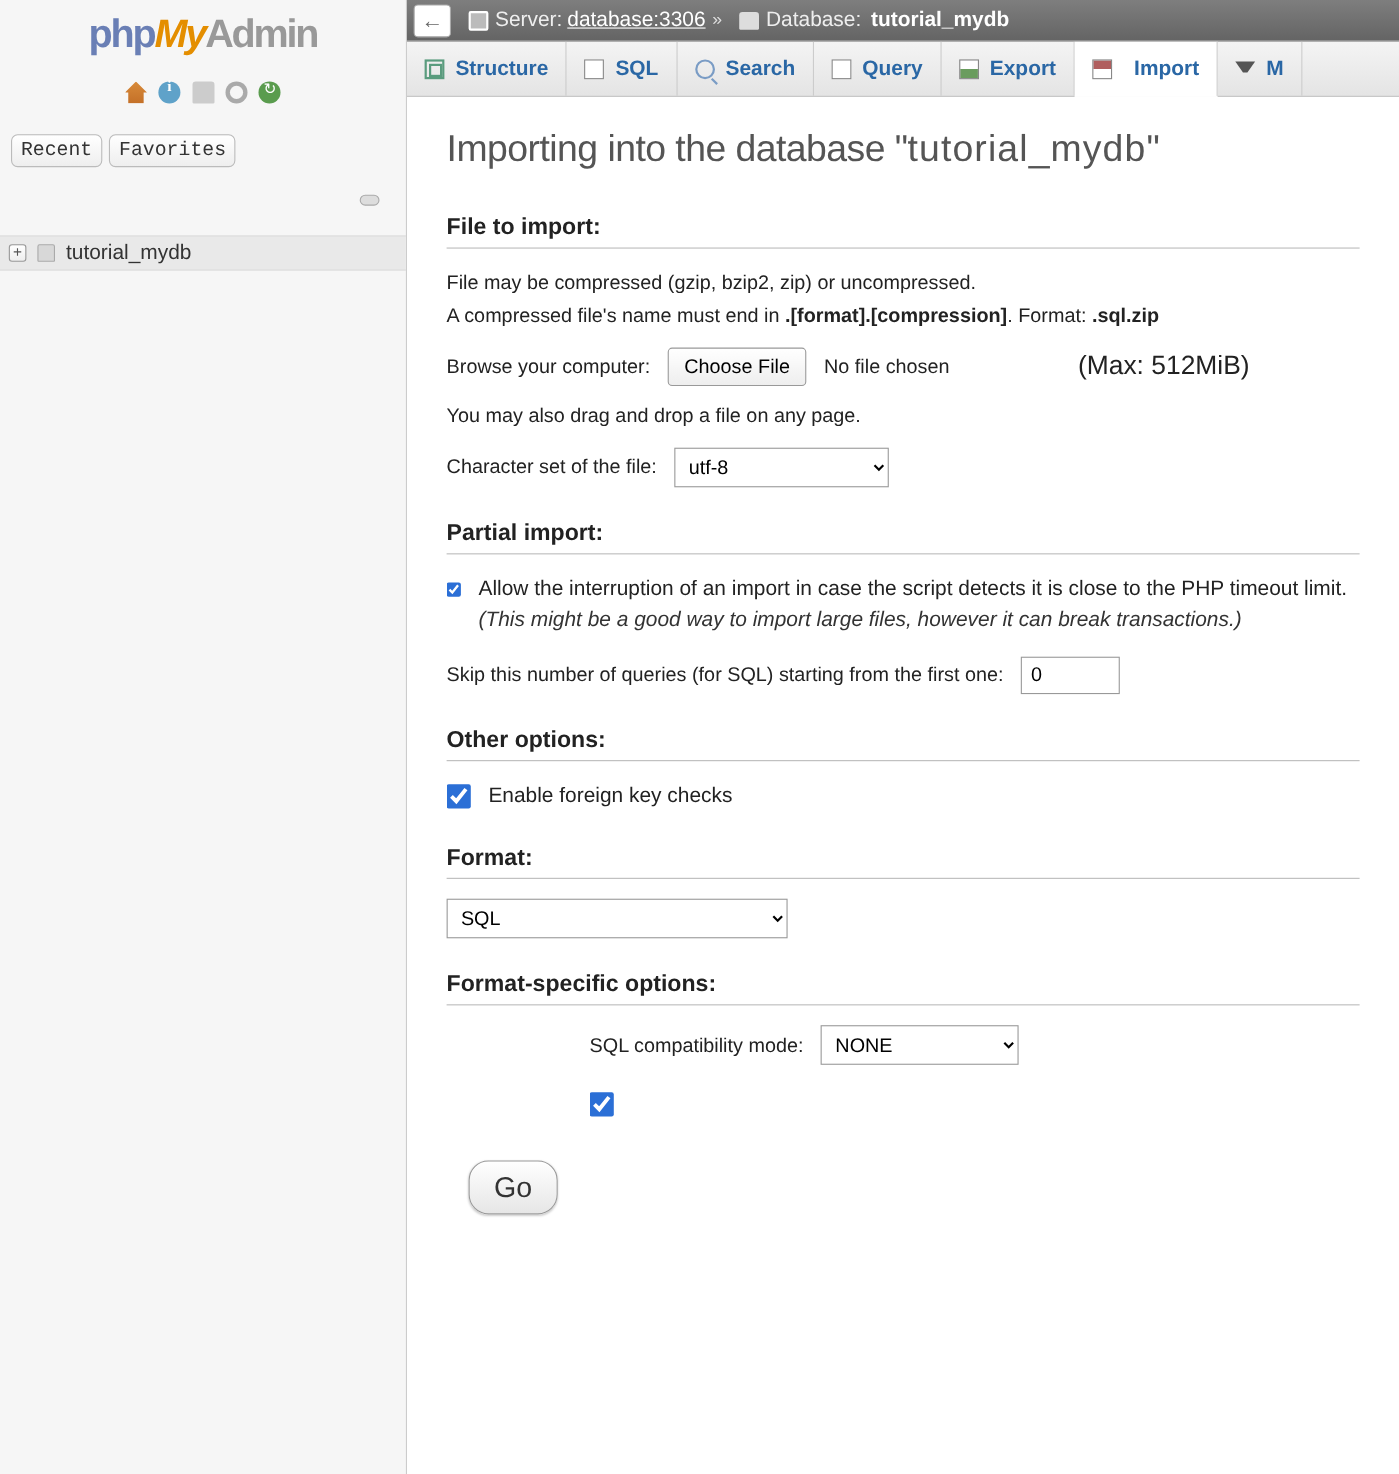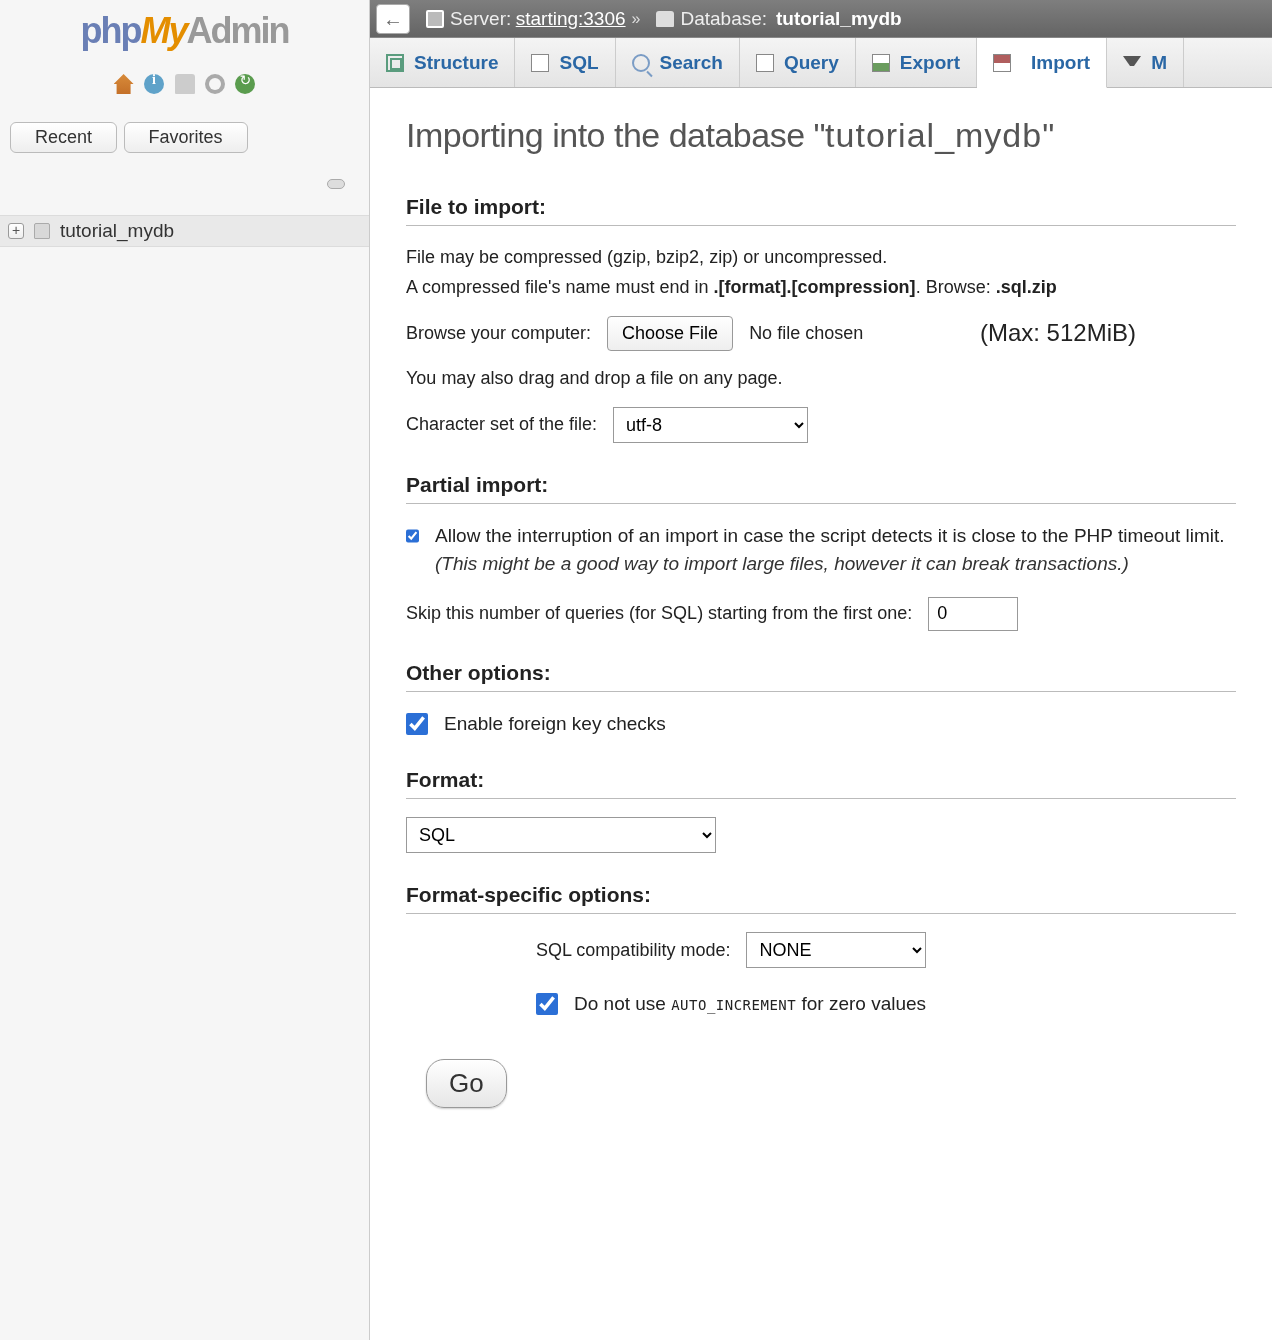--- a/index.html
+++ b/index.html
@@ -17,21 +17,21 @@
 .ic-home { background: linear-gradient(#d88b3a,#c47028); border-radius: 2px; clip-path: polygon(50% 0,100% 50%,85% 50%,85% 100%,15% 100%,15% 50%,0 50%); }
 .ic-info { background: #5fa2c9; border-radius: 50%; position: relative; }
 .ic-info::after { content: "i"; position: absolute; left: 0; right: 0; top: -2px; color: #fff; font-size: 14px; font-weight: bold; font-family: serif; text-align: center; }
 .ic-db { background: #ccc; border-radius: 3px 3px 1px 1px; height: 18px; }
 .ic-gear { background: #aaa; border-radius: 50%; position: relative; }
 .ic-gear::after { content:""; position:absolute; inset:4px; background:#f6f6f6; border-radius:50%; }
 .ic-reload { background: #5a9c4e; border-radius: 50%; position: relative; }
 .ic-reload::after { content:"↻"; position:absolute; left:0; right:0; top:-2px; color:#fff; font-size:14px; text-align:center; }
 
 .tabbtns { padding: 4px 10px; }
-.tabbtns button { background: linear-gradient(#fff,#eee); border: 1px solid #bbb; border-radius: 6px; padding: 4px 24px; font-size: 18px; color: #333; margin-right: 2px; cursor: pointer; }
+.tabbtns button { background: linear-gradient(#fff,#eee); border: 1px solid #bbb; border-radius: 6px; padding: 4px 8px; font-size: 18px; color: #333; margin-right: 2px; cursor: pointer; font-family: Liberation Mono, monospace; }
 
 .conn-collapse { text-align: right; padding: 2px 24px 4px; }
 .conn-collapse span { display: inline-block; width: 18px; height: 10px; background: #ddd; border: 1px solid #aaa; border-radius: 5px; }
 
 .tree { padding: 2px 0; }
 .tree-row { display: flex; align-items: center; padding: 4px 8px; background: #e9e9e9; border-top: 1px solid #dcdcdc; border-bottom: 1px solid #dcdcdc; cursor: pointer; }
 .tree-plus { width: 16px; height: 16px; border: 1px solid #999; background: linear-gradient(#fff,#eee); border-radius: 3px; font-size: 14px; line-height: 13px; text-align: center; color: #555; margin-right: 4px; }
 .tree-dbicon { width: 16px; height: 16px; background: #d8d8d8; border: 1px solid #aaa; border-radius: 2px 2px 1px 1px; margin-left: 6px; }
 .tree-label { font-size: 19px; color: #333; margin-left: 10px; }
 
@@ -117,21 +117,21 @@
         <span class="tree-label">tutorial_mydb</span>
       </div>
     </div>
   </aside>
 
   <main class="main">
     <div class="breadcrumb">
       <div class="bc-back">←</div>
       <span class="bc-icon bc-server"></span>
       <span class="bc-label">Server:</span>&nbsp;
-      <span class="bc-link">starting:3306</span>
+      <span class="bc-link">database:3306</span>
       <span class="bc-sep">»</span>
       <span class="bc-icon bc-db"></span>
       <span class="bc-label">Database:</span>&nbsp;&nbsp;
       <span class="bc-strong">tutorial_mydb</span>
     </div>
 
     <div class="tabs">
       <div class="tab">
           <span class="ticon ti-struct"></span>
           <span>Structure</span>
@@ -166,21 +166,21 @@
       <h1 class="page-title">
         <span>Importing into the database "</span><span class="dbname">tutorial_mydb</span><span>"</span>
       </h1>
 
       
       <fieldset class="sec">
         <legend>File to import:</legend>
         <hr class="sec-rule">
         <p class="text">File may be compressed (gzip, bzip2, zip) or uncompressed.</p>
         <p class="text hint-line">
-          <span>A compressed file's name must end in </span><b class="mono">.[format].[compression]</b><span>. Browse: </span><b class="mono">.sql.zip</b>
+          <span>A compressed file's name must end in </span><b class="mono">.[format].[compression]</b><span>. Format: </span><b class="mono">.sql.zip</b>
         </p>
         <div class="row">
           <span>Browse your computer:</span>
           <button class="file-btn">Choose File</button>
           <span>No file chosen</span>
           <span class="max">(Max: 512MiB)</span>
         </div>
         <p class="text" style="margin-top:14px">You may also drag and drop a file on any page.</p>
         <div class="row">
           <span>Character set of the file:</span>
@@ -231,23 +231,20 @@
         <hr class="sec-rule">
         <div class="indent">
           <div class="row">
             <span>SQL compatibility mode:</span>
             <select class="std" style="min-width:180px">
               <option>NONE</option>
             </select>
           </div>
           <div class="chk-row" style="margin-top:22px">
             <input type="checkbox" checked="" style="">
-            <label>
-              <span>Do not use </span><code class="sm">AUTO_INCREMENT</code><span> for zero values</span>
-            </label>
           </div>
         </div>
       </fieldset>
 
       <button class="go-btn">Go</button>
     </div>
   </main>
 </div>
 
 </body></html>

